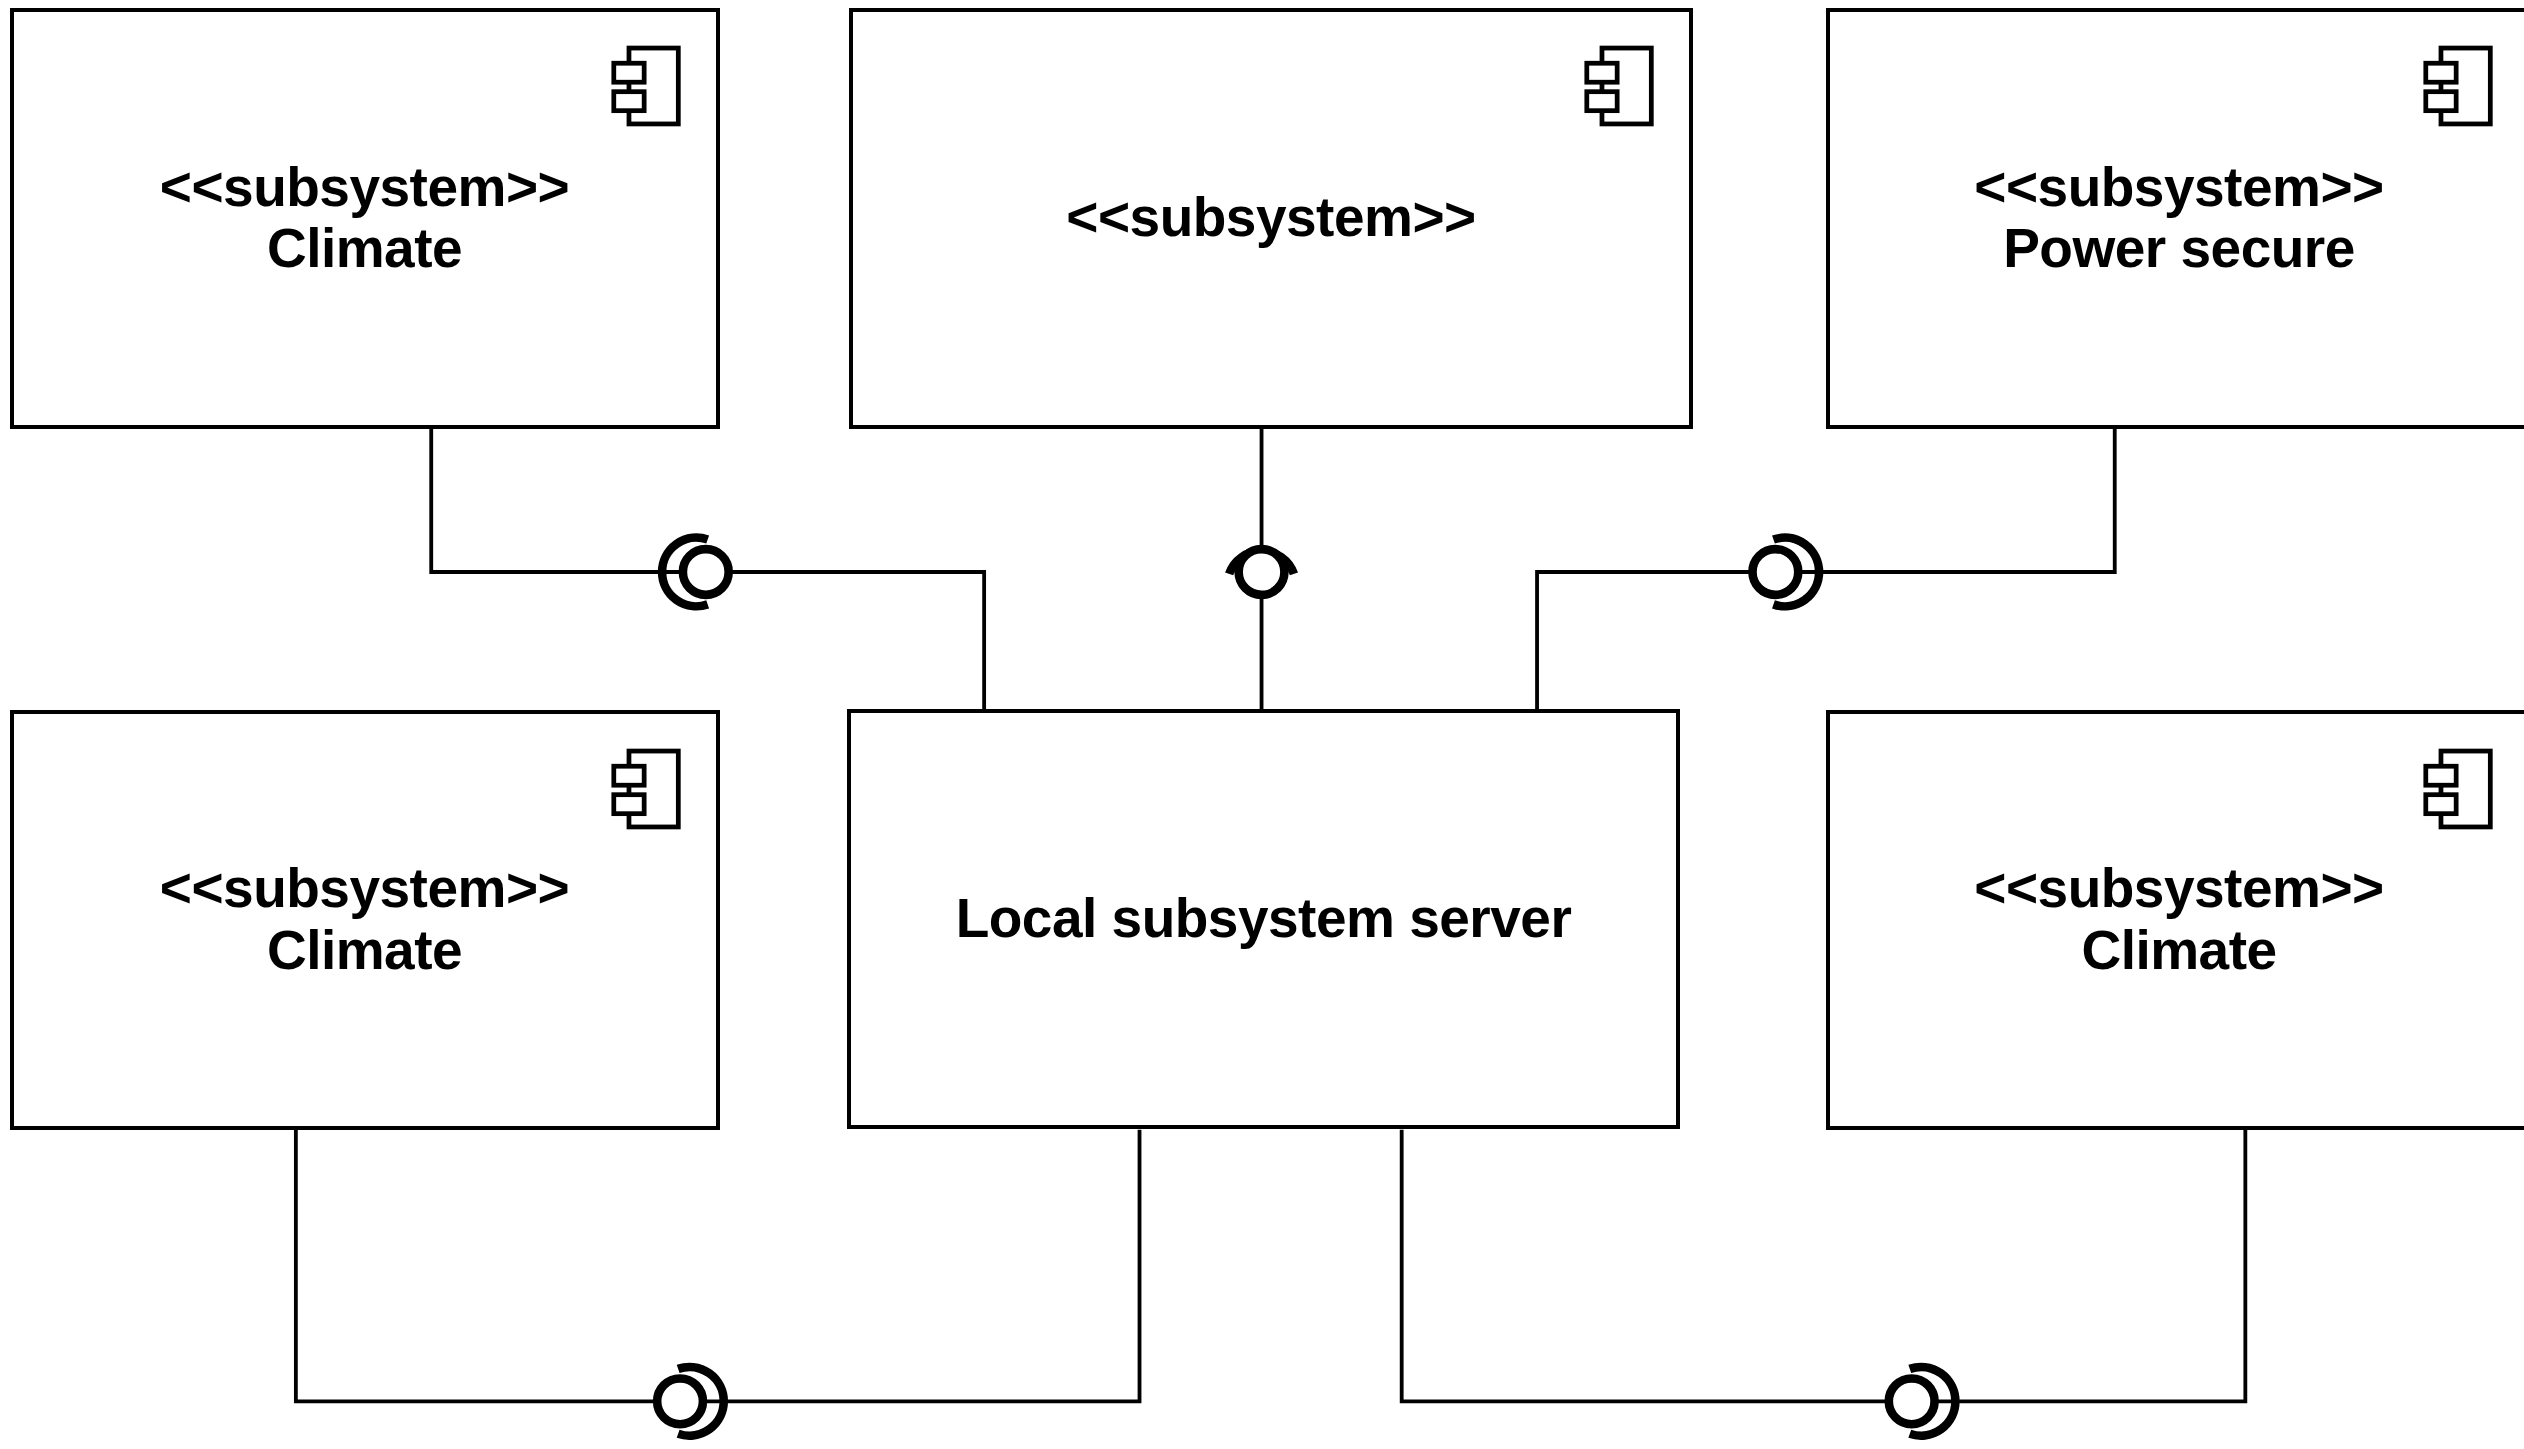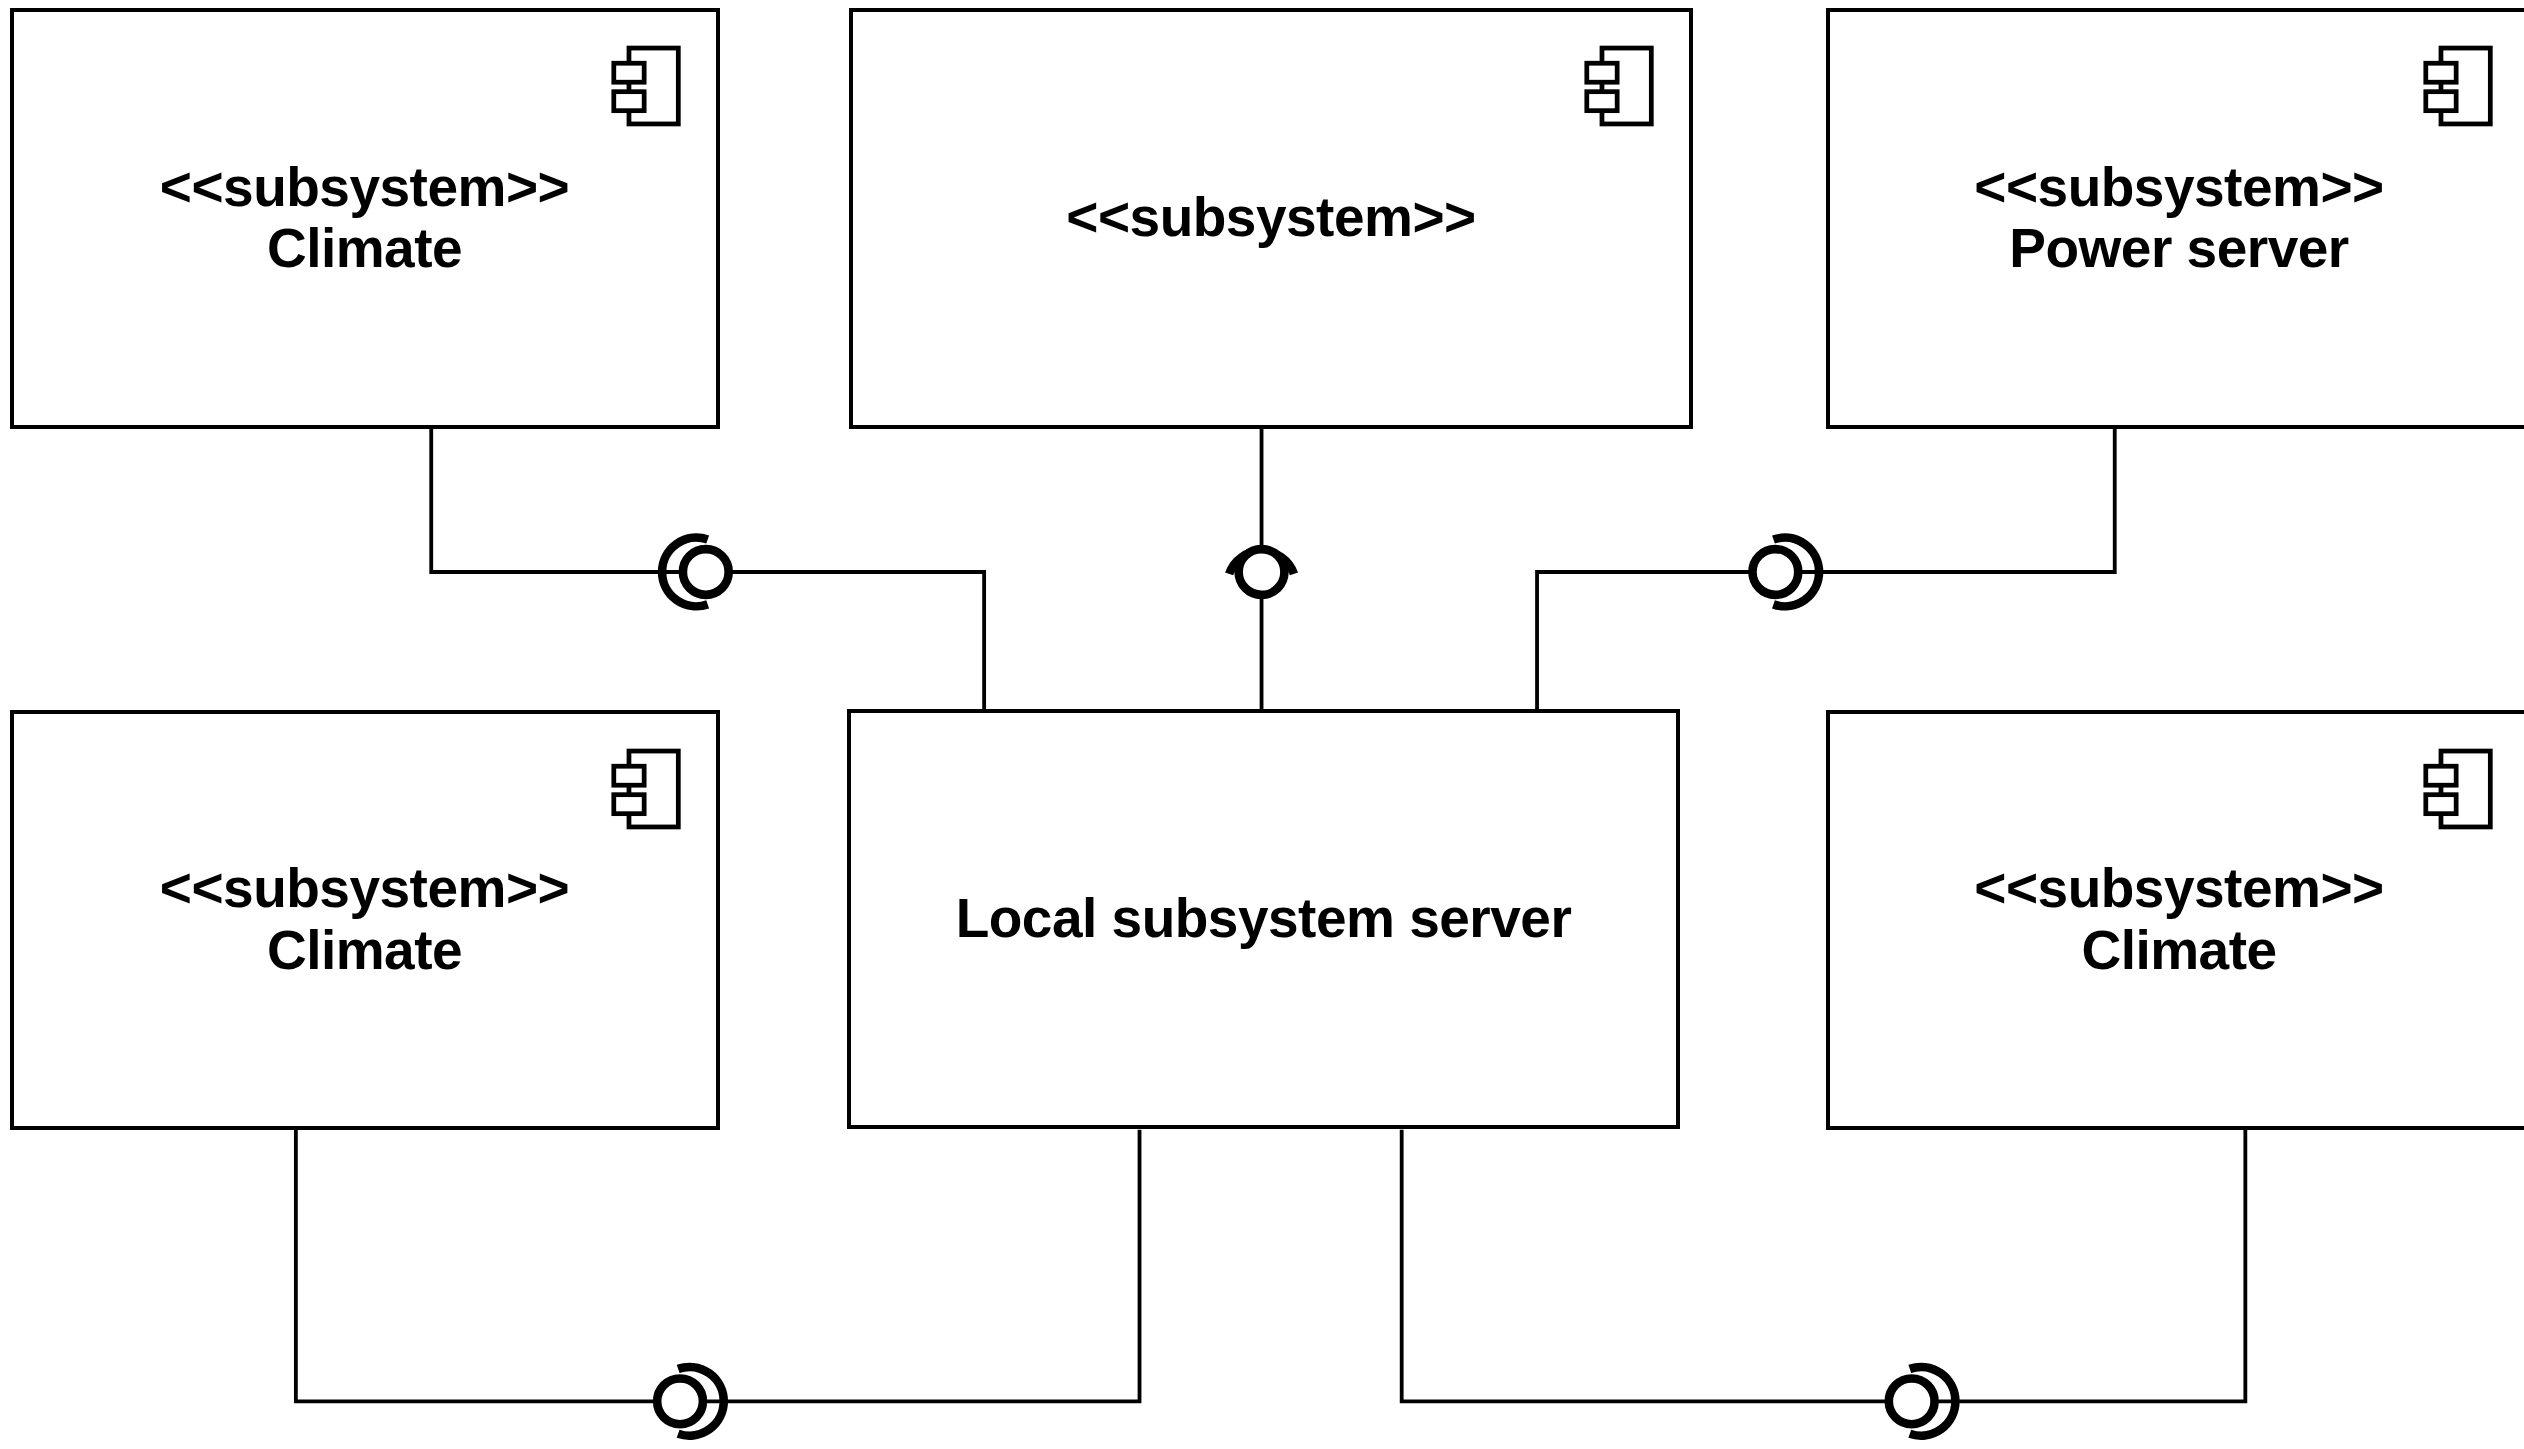--- a/index.html
+++ b/index.html
@@ -109,21 +109,21 @@
     <div class="comp-stereotype">&lt;&lt;subsystem&gt;&gt;</div>
   </div>
 
   <div class="component-box" style="left:1826px; top:7.6px; width:706px; height:421px;">
     <svg class="comp-icon" viewBox="0 0 78 92">
       <rect x="20" y="6" width="52" height="80" fill="#ffffff" stroke="#000000" stroke-width="5"></rect>
       <rect x="4" y="22" width="32" height="20" fill="#ffffff" stroke="#000000" stroke-width="5"></rect>
       <rect x="4" y="52" width="32" height="20" fill="#ffffff" stroke="#000000" stroke-width="5"></rect>
     </svg>
     <div class="comp-stereotype">&lt;&lt;subsystem&gt;&gt;</div>
-    <div class="comp-name">Power server</div>
+    <div class="comp-name">Power secure</div>
   </div>
 
   <div class="component-box" style="left:9.5px; top:710px; width:710px; height:420px;">
     <svg class="comp-icon" viewBox="0 0 78 92">
       <rect x="20" y="6" width="52" height="80" fill="#ffffff" stroke="#000000" stroke-width="5"></rect>
       <rect x="4" y="22" width="32" height="20" fill="#ffffff" stroke="#000000" stroke-width="5"></rect>
       <rect x="4" y="52" width="32" height="20" fill="#ffffff" stroke="#000000" stroke-width="5"></rect>
     </svg>
     <div class="comp-stereotype">&lt;&lt;subsystem&gt;&gt;</div>
     <div class="comp-name">Climate</div>

